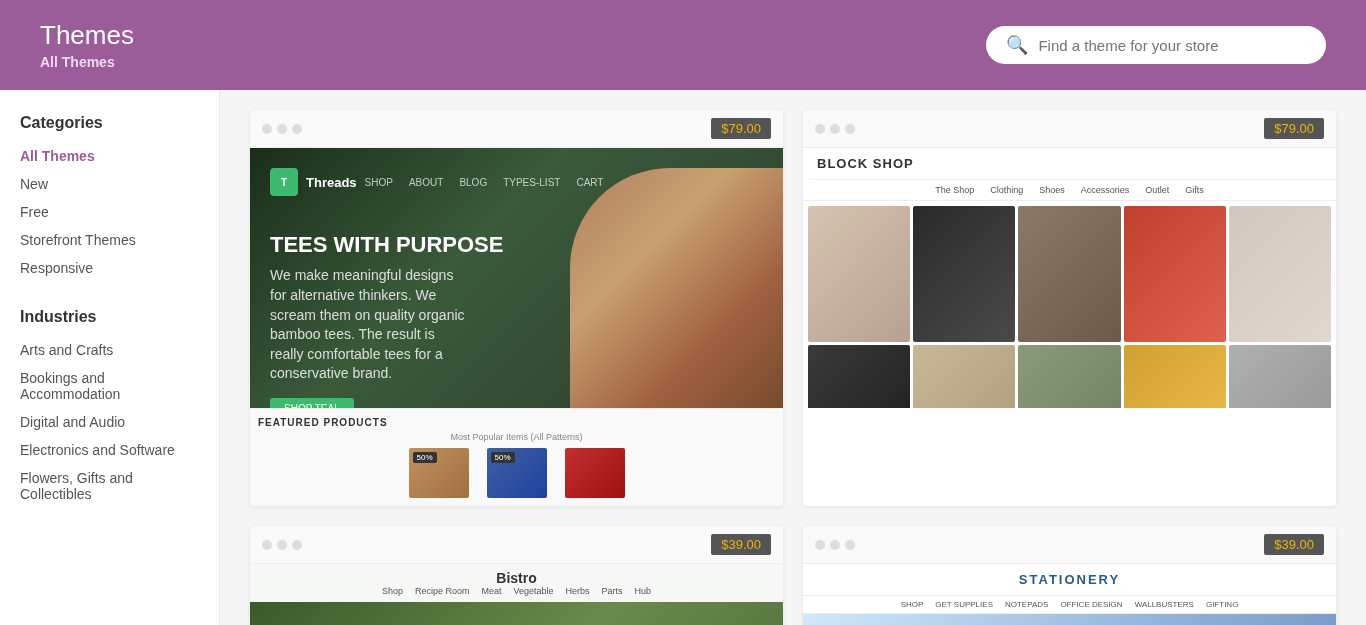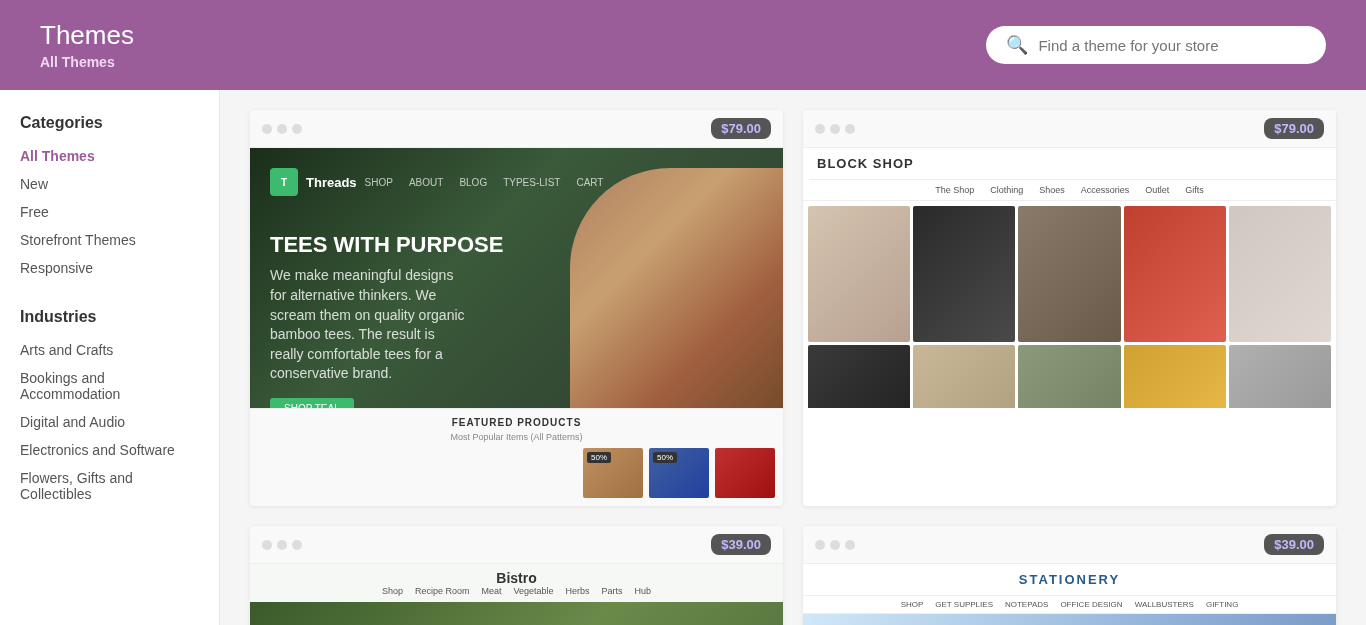--- a/index.html
+++ b/index.html
@@ -125,25 +125,25 @@
     }
     .dot {
       width: 10px;
       height: 10px;
       border-radius: 50%;
       background: #ddd;
       display: inline-block;
     }
     .price-badge {
       background: #555;
-      color: #c4b5fd;
+      color: #eab308;
       font-size: 13px;
-      font-weight: 700;
+      font-weight: 400;
       padding: 3px 10px;
-      border-radius: 8px;
+      border-radius: 2px;
     }
     .theme-preview {
       width: 100%;
       height: 260px;
       overflow: hidden;
       position: relative;
       background: #eee;
     }
 
     
@@ -283,25 +283,25 @@
       overflow: hidden;
     }
 
     
     .threads-bottom {
       background: #f9f9f9;
       padding: 8px;
       border-top: 1px solid #eee;
     }
     .featured-label {
-      text-align: center; font-size: 10px; font-weight: 700; letter-spacing: 1px; color: #333;
+      text-align: left; font-size: 10px; font-weight: 700; letter-spacing: 1px; color: #333;
       margin-bottom: 4px;
     }
     .featured-sub { text-align: center; font-size: 9px; color: #888; margin-bottom: 6px; }
-    .featured-items { display: flex; gap: 6px; justify-content: flex-end; }
+    .featured-items { display: flex; gap: 18px; justify-content: center; }
     .featured-item {
       width: 60px; height: 50px; background: #eee; border-radius: 2px;
       position: relative;
     }
     .featured-item-badge {
       position: absolute; top: 4px; left: 4px;
       background: #333; color: #fff; font-size: 8px; padding: 1px 4px; border-radius: 2px;
     }
     .fi-1 { background: linear-gradient(135deg, #c09060, #a07040); }
     .fi-2 { background: linear-gradient(135deg, #4060a0, #2040a0); }

